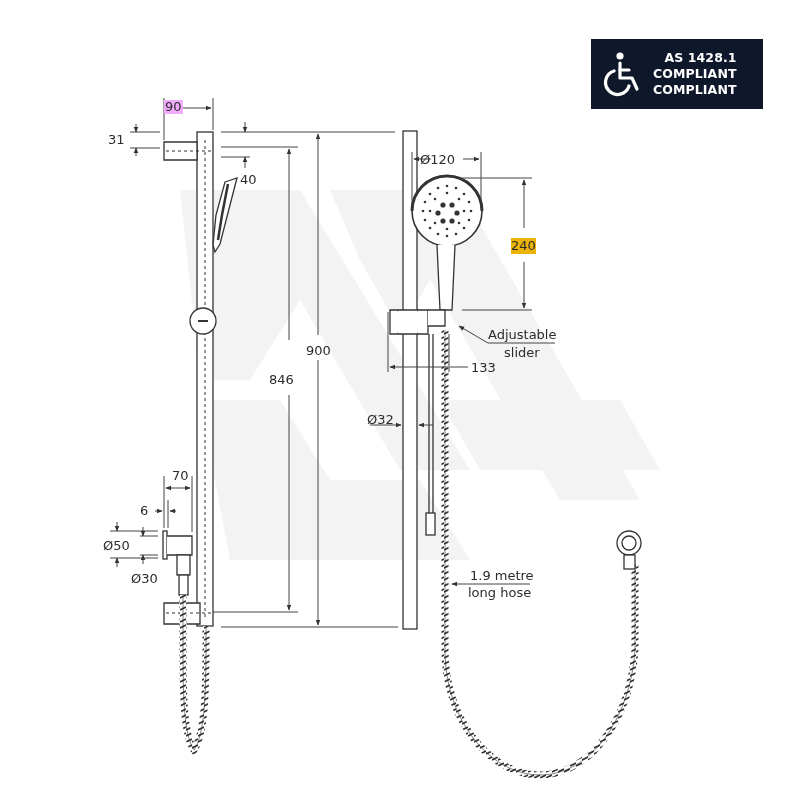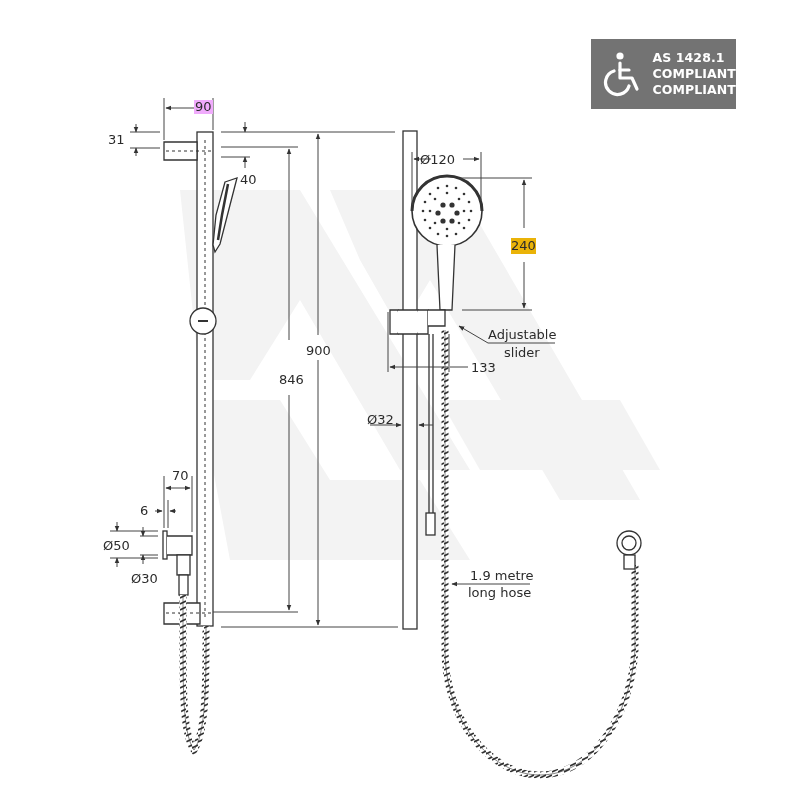--- a/index.html
+++ b/index.html
@@ -1,20 +1,20 @@
 <!DOCTYPE html>
 <html><head>
   <meta charset="utf-8">
   <style>
     html, body { margin: 0; padding: 0; background: #ffffff; }
     body { width: 800px; height: 800px; position: relative; overflow: hidden;
            font-family: "DejaVu Sans", sans-serif; }
     #stage { position: absolute; left: 0; top: 0; width: 800px; height: 800px; }
-    .badge { position: absolute; left: 591px; top: 39px; width: 145px; height: 70px;
-             background: #737373; display: flex; align-items: center; }
+    .badge { position: absolute; left: 591px; top: 39px; width: 172px; height: 70px;
+             background: #0f172a; display: flex; align-items: center; text-align: right; }
     .badge .icon { width: 62px; height: 70px; display: flex; align-items: center; justify-content: center; }
     .badge .txt { color: #ffffff; font-family: "DejaVu Sans", sans-serif; font-weight: bold;
                   font-size: 12.5px; line-height: 16px; letter-spacing: 0.1px; }
     .lbl { position: absolute; font-family: "DejaVu Sans", sans-serif; font-size: 13px;
            color: #2b2b2b; white-space: nowrap; line-height: 14px; }
     .wm { position: absolute; }
   </style>
 </head>
 <body>
 
@@ -198,24 +198,24 @@
         <path d="M14,20 A12,12 0 1 0 29,35"></path>
       </svg>
     </div>
     <div class="txt">
       <div>AS 1428.1</div>
       <div>COMPLIANT</div>
       <div>COMPLIANT</div>
     </div>
   </div>
 
-  <span class="lbl" style="left:194px;top:100px;background:#f0abfc;padding:0 1px">90</span>
+  <span class="lbl" style="left:164px;top:100px;background:#f0abfc;padding:0 1px">90</span>
   <span class="lbl" style="left:108px;top:133px">31</span>
   <span class="lbl" style="left:240px;top:173px">40</span>
-  <span class="lbl" style="left:279px;top:373px">846</span>
+  <span class="lbl" style="left:269px;top:373px">846</span>
   <span class="lbl" style="left:306px;top:344px">900</span>
   <span class="lbl" style="left:172px;top:469px">70</span>
   <span class="lbl" style="left:140px;top:504px">6</span>
   <span class="lbl" style="left:103px;top:539px">Ø50</span>
   <span class="lbl" style="left:131px;top:572px">Ø30</span>
 
   <span class="lbl" style="left:420px;top:153px">Ø120</span>
   <span class="lbl" style="left:511px;top:238px;background:#eab308;padding:1px 0">240</span>
   <span class="lbl" style="left:471px;top:361px">133</span>
   <span class="lbl" style="left:367px;top:413px">Ø32</span>

